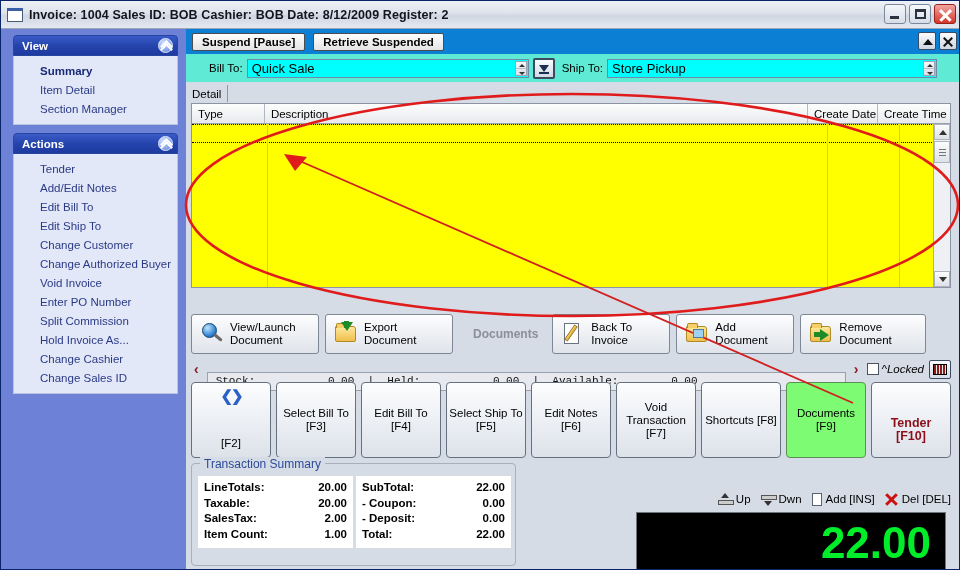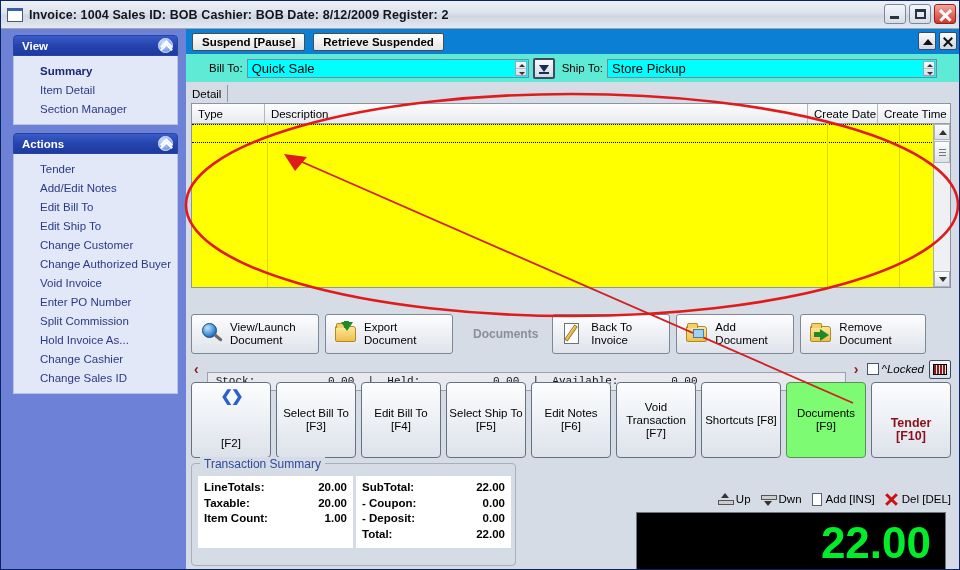--- a/index.html
+++ b/index.html
@@ -613,20 +613,24 @@
       <div class="legend">Transaction Summary</div>
       <div class="sumgrid">
         <div class="sumcol">
           <div class="sumrow">
             <span>LineTotals:</span>
             <span>20.00</span>
           </div>
           <div class="sumrow">
             <span>Taxable:</span>
             <span>20.00</span>
+          </div>
+          <div class="sumrow">
+            <span>SalesTax:</span>
+            <span>2.00</span>
           </div>
           <div class="sumrow">
             <span>Item Count:</span>
             <span>1.00</span>
           </div>
         </div>
         <div class="sumcol">
           <div class="sumrow">
             <span>SubTotal:</span>
             <span>22.00</span>

